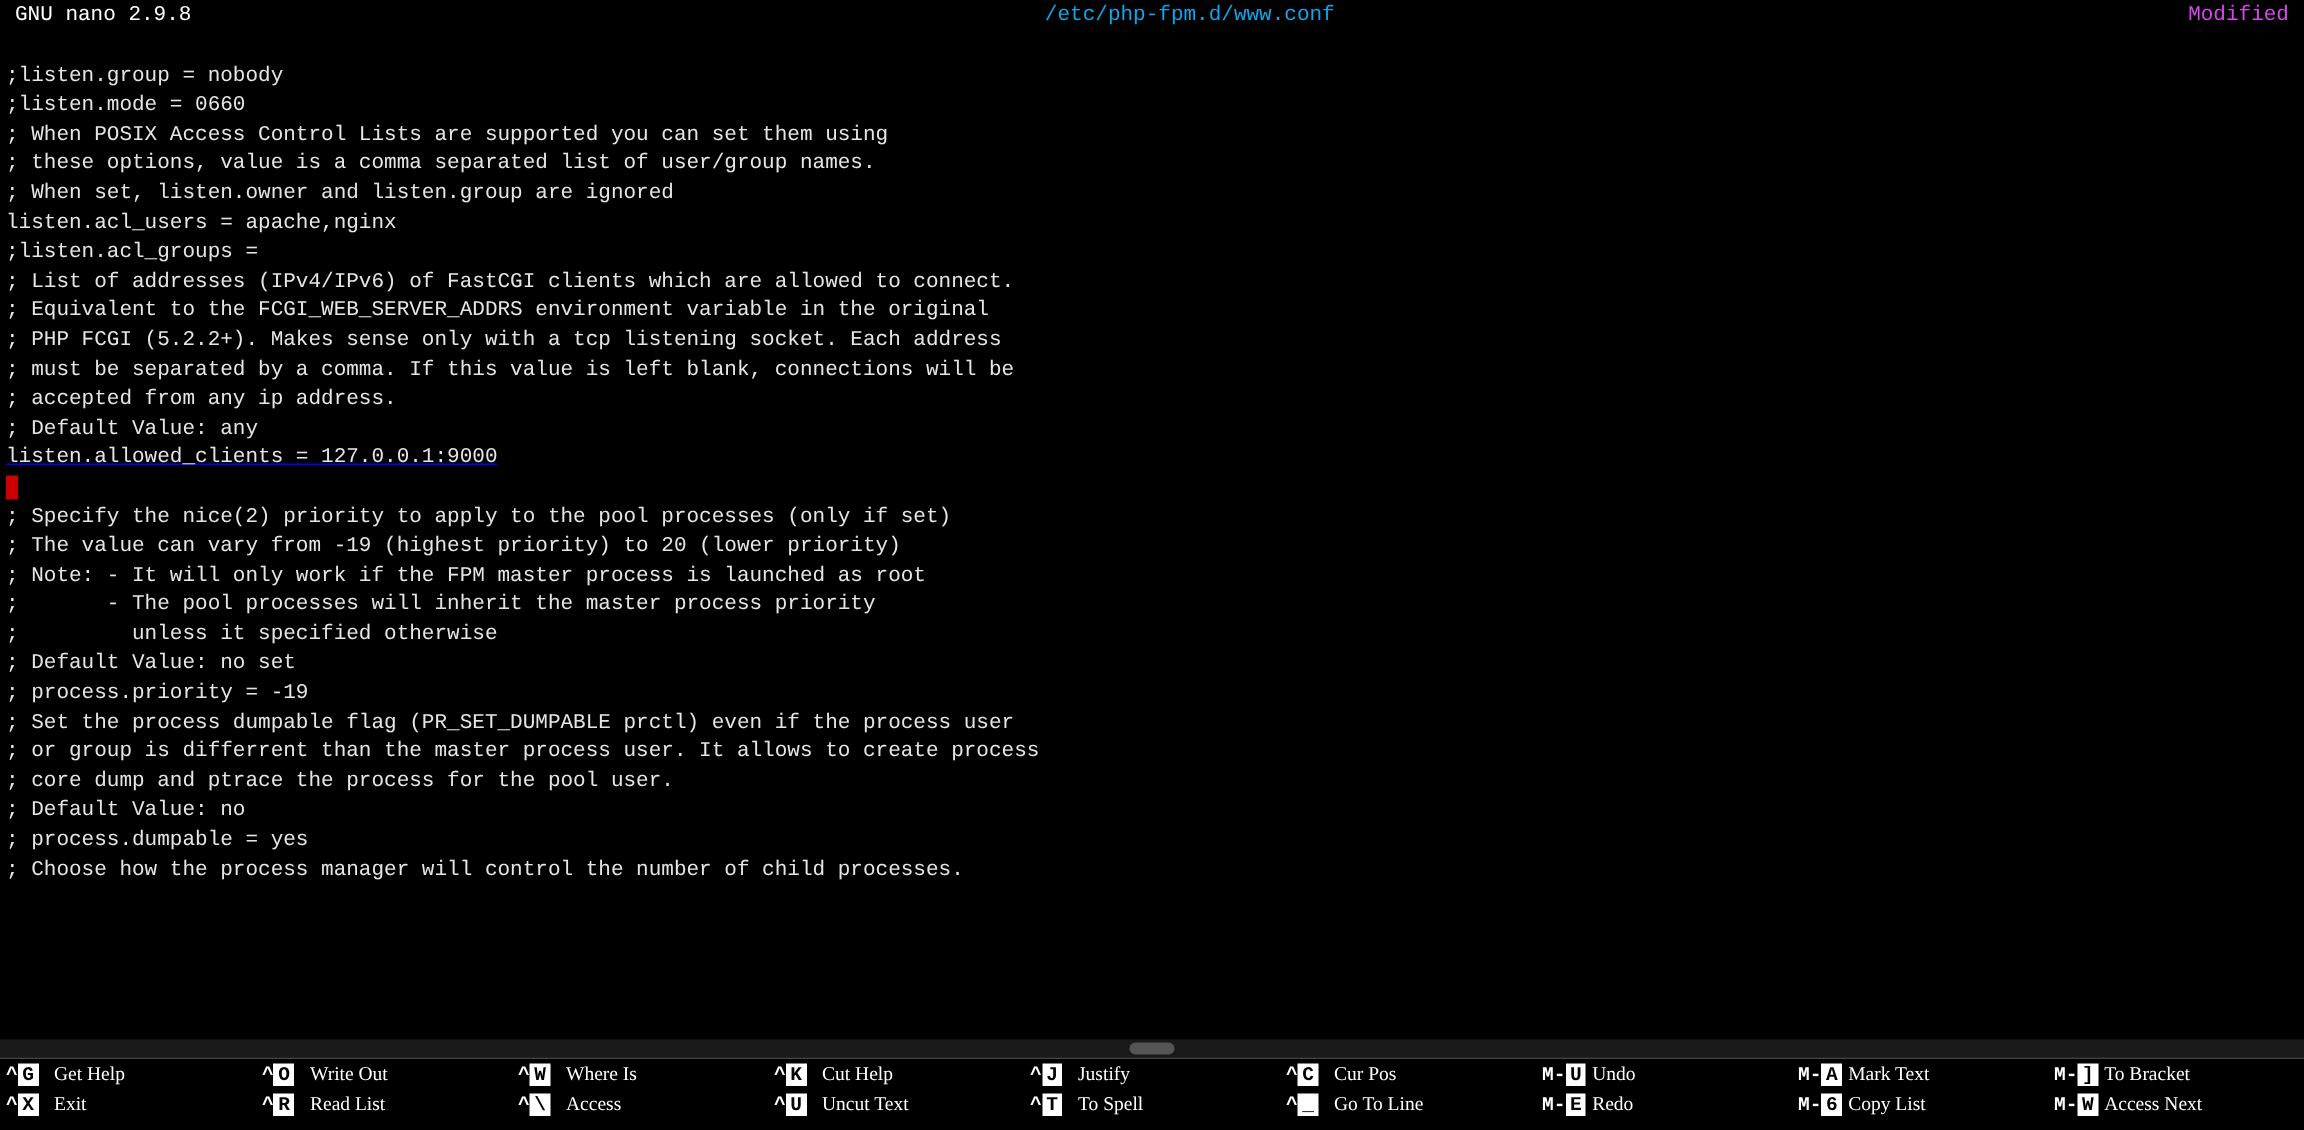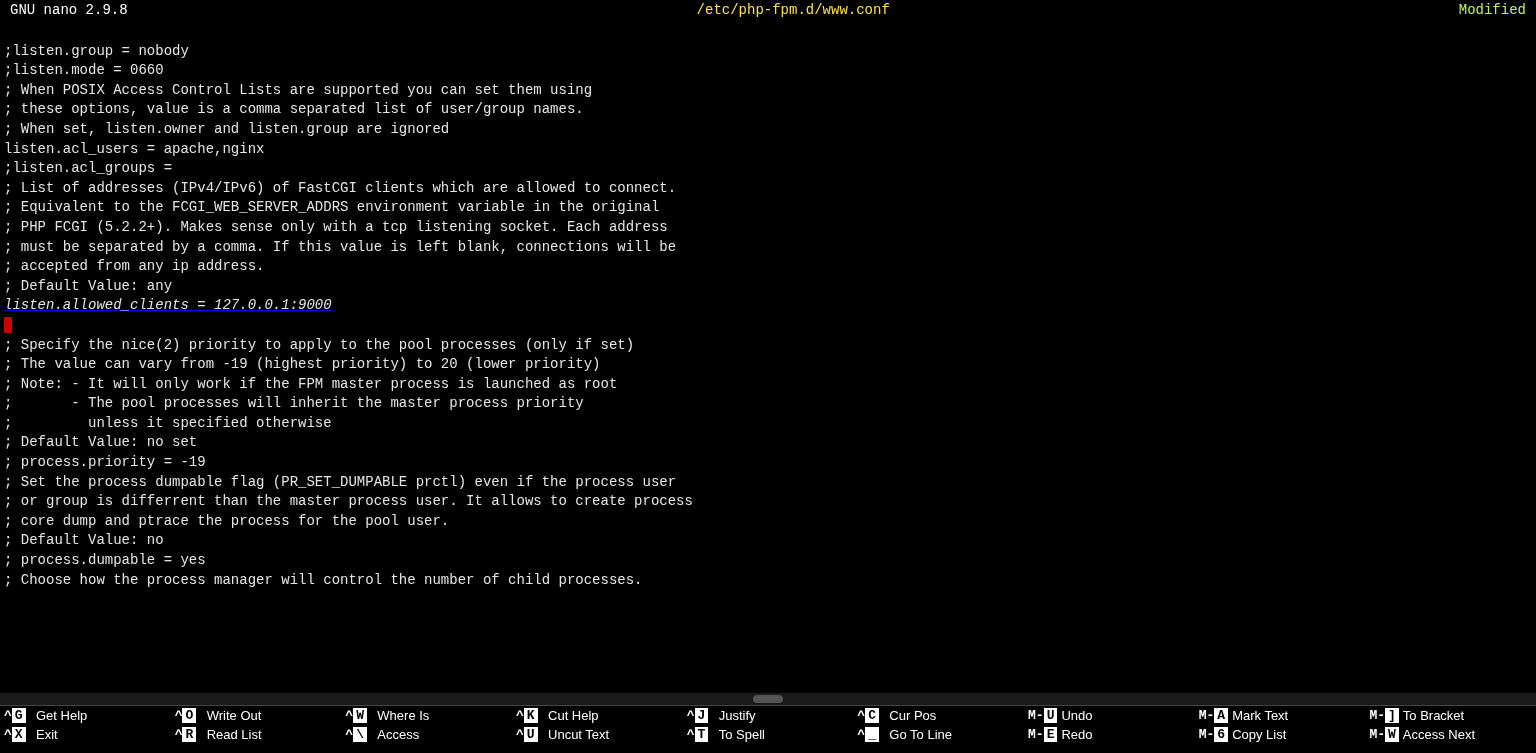--- a/index.html
+++ b/index.html
@@ -15,43 +15,42 @@
     #title-bar {
       background: #000;
       color: #fff;
       display: flex;
       justify-content: space-between;
       padding: 2px 10px;
       border-bottom: none;
       white-space: nowrap;
     }
     #title-bar .title-left { color: #fff; text-align: right; }
-    #title-bar .title-center { color: #fde047; }
-    #title-bar .title-right { color: #bef264; }
+    #title-bar .title-center { color: #0ea5e9; }
+    #title-bar .title-right { color: #d946ef; }
     #editor-area {
       background: #000;
       color: #e5e5e5;
       padding: 2px 4px;
       height: calc(753px - 56px - 24px);
       overflow: hidden;
       line-height: 1.4;
       white-space: pre;
     }
     .cursor {
       display: inline-block;
       width: 8px;
       height: 16px;
       background: #c00;
       vertical-align: text-bottom;
     }
     .underline-blue {
       text-decoration: underline;
       text-decoration-color: #00f;
       text-decoration-style: solid;
-      font-style: italic;
     }
     
     #shortcut-bar {
       background: #000;
       color: #fff;
       display: flex;
       flex-wrap: wrap;
       border-top: 1px solid #444;
     }
     .shortcut-row {
@@ -69,21 +68,21 @@
       color: #fff;
       font-weight: bold;
       font-family: 'Courier New', Courier, monospace;
       font-size: 13px;
       white-space: nowrap;
       margin-right: 4px;
       min-width: 28px;
     }
     .shortcut-label {
       color: #fff;
-      font-family: Liberation Sans, sans-serif;
+      font-family: Liberation Serif, serif;
       font-size: 13px;
       white-space: nowrap;
     }
     .key-box {
       display: inline-block;
       background: #fff;
       color: #000;
       padding: 0 3px;
       font-weight: bold;
       font-size: 13px;

